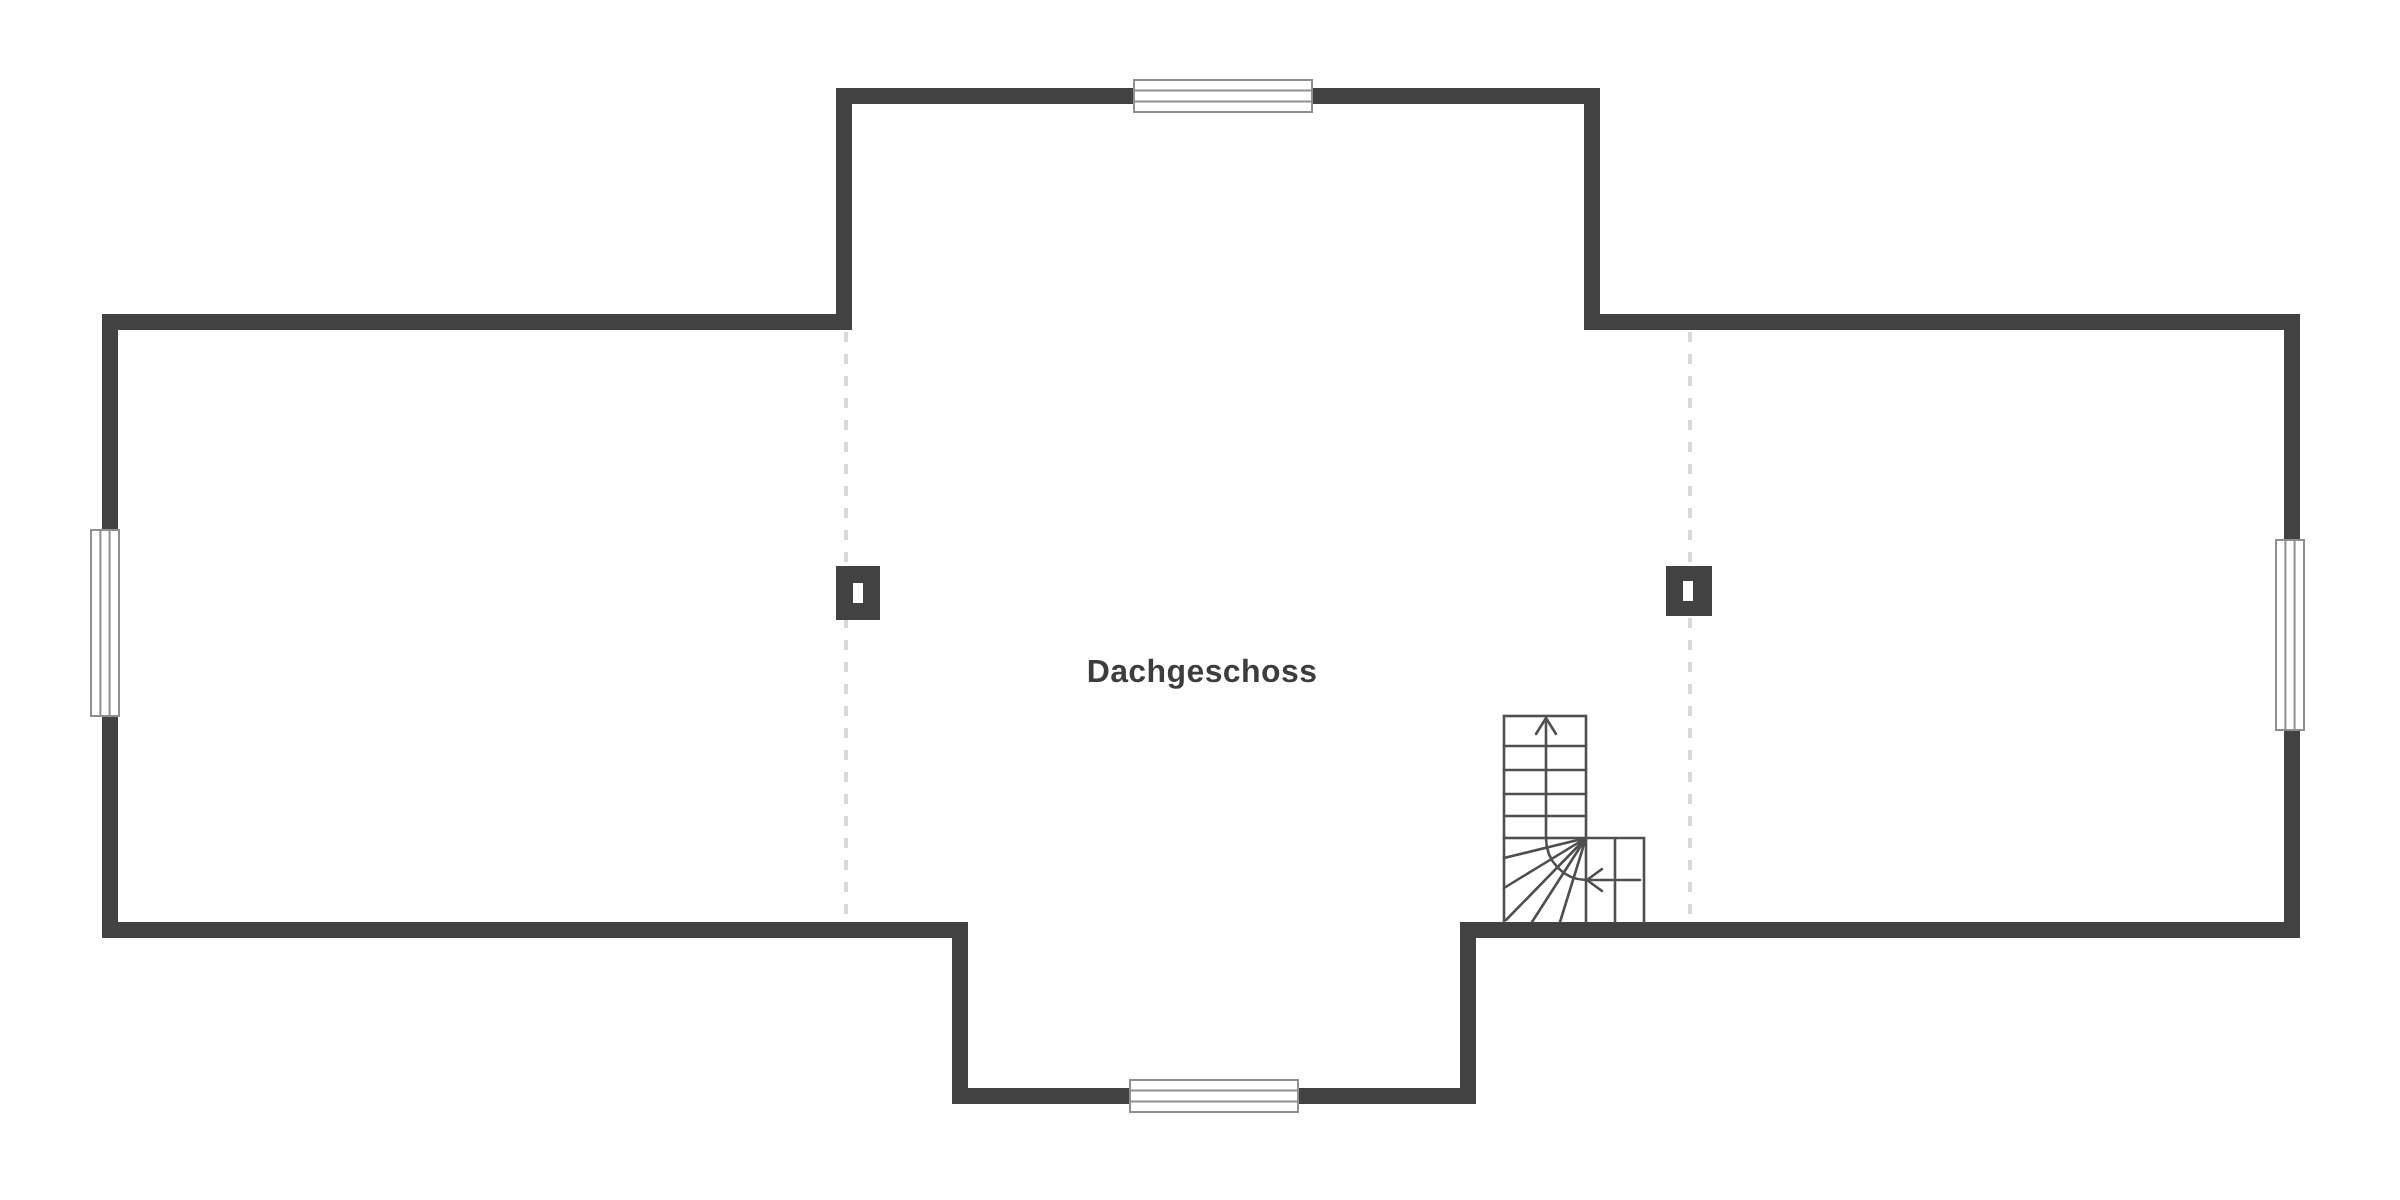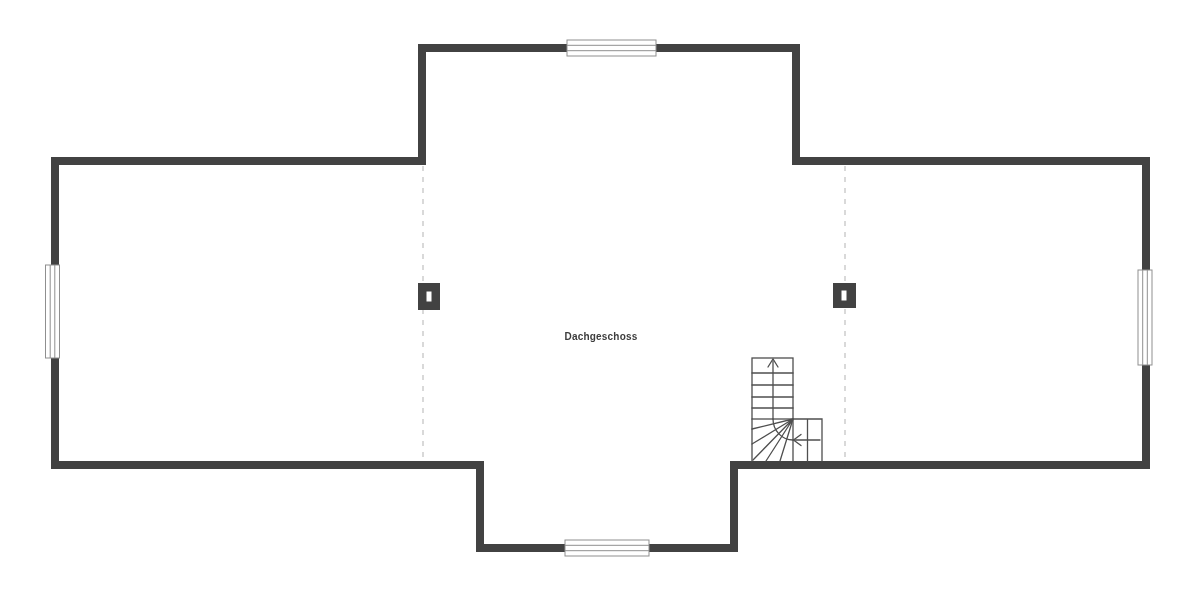--- a/index.html
+++ b/index.html
@@ -7,21 +7,21 @@
          font-family:"Liberation Sans", sans-serif;}
   .plan-svg{position:absolute;left:0;top:0;width:1200px;height:600px;}
   .wall{fill:var(--wall,#424242);}
   .win{fill:var(--window-fill,#fff);stroke:var(--window-border,#8f8f8f);stroke-width:1;}
   .winline{stroke:var(--window-border,#8f8f8f);stroke-width:1;fill:none;}
   .dash{stroke:var(--dashed-line,#d9d9d9);stroke-width:2;stroke-dasharray:5 6;fill:none;}
   .stair{stroke:var(--stair-line,#4f4f4f);stroke-width:1.3;fill:none;stroke-linecap:round;}
   .chimney{fill:var(--wall,#424242);}
   .slot{fill:var(--window-fill,#fff);}
   .floor-label{position:absolute;left:451px;top:327px;width:300px;height:20px;line-height:20px;
-    text-align:center;font-size:10px;font-weight:600;letter-spacing:.2px;
+    text-align:center;font-size:16px;font-weight:600;letter-spacing:.2px;
     color:var(--label-text,#3d3d3d);}
 </style>
 </head>
 <body>
 
 <div class="stage">
 
   <svg class="plan-svg" viewBox="0 0 1200 600" aria-hidden="true">
 
     <g>

